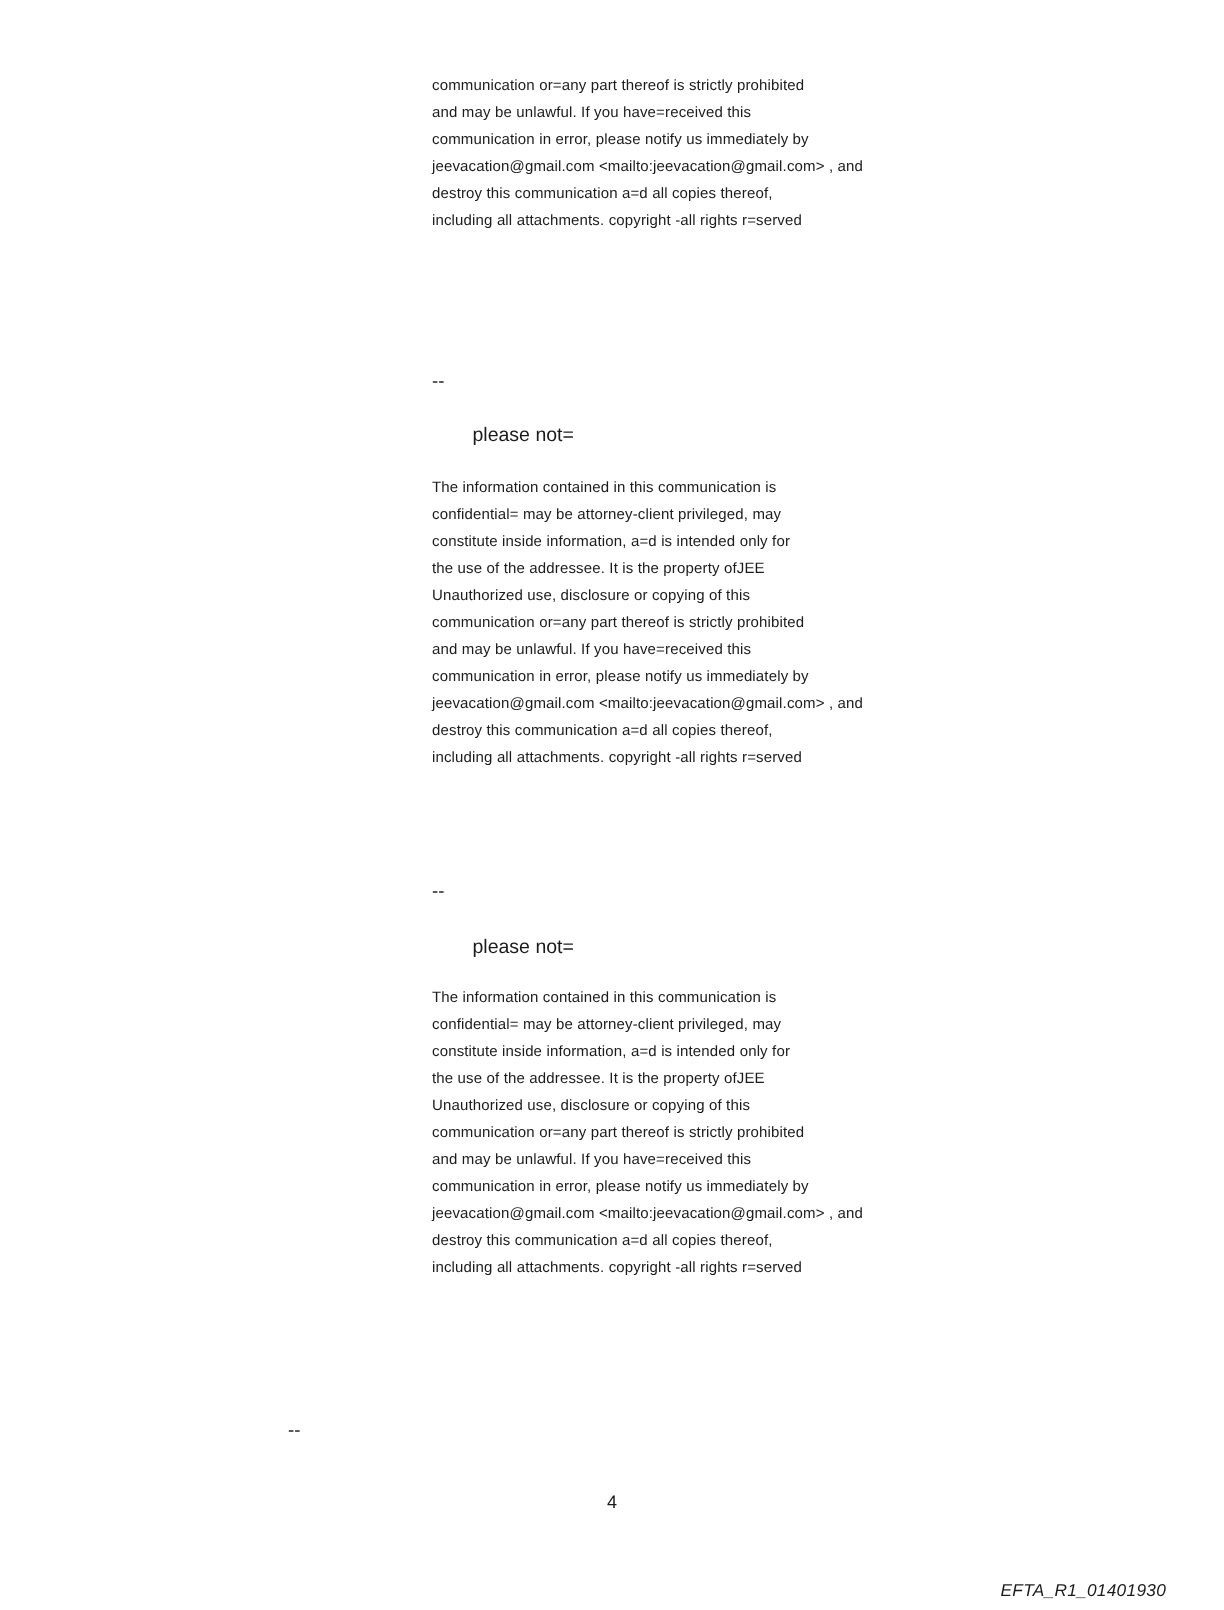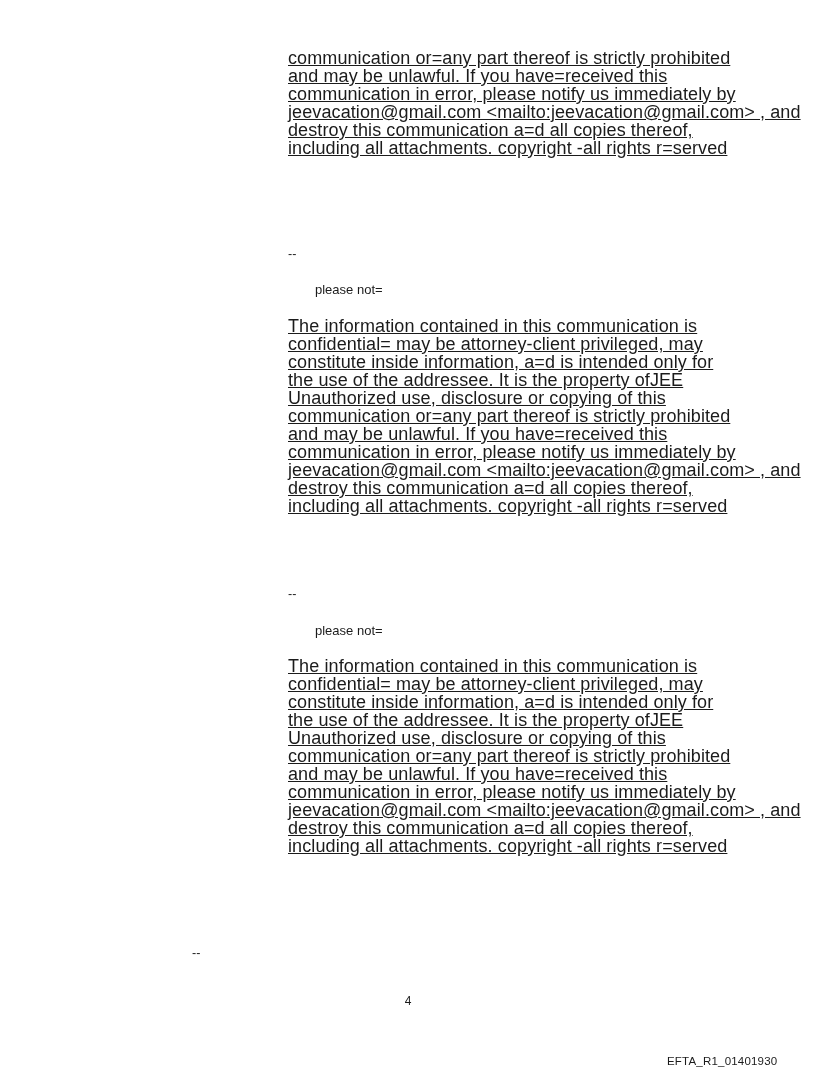--- a/index.html
+++ b/index.html
@@ -11,25 +11,24 @@
     position: relative;
     width: 816px;
     height: 1073px;
     background: #ffffff;
     font-family: "Liberation Sans", "DejaVu Sans", sans-serif;
     color: #1b1b1b;
     overflow: hidden;
   }
   .textblock {
     position: absolute;
-    font-size: 18px;
+    font-size: 10px;
     line-height: 18px;
     white-space: pre-line;
     letter-spacing: 0.1px;
-    text-decoration: underline;
   }
   .sep {
     position: absolute;
     font-size: 12.5px;
     line-height: 18px;
   }
   .note {
     position: absolute;
     font-size: 13px;
     line-height: 18px;
@@ -49,20 +48,21 @@
     width: 816px;
     text-align: center;
     font-size: 12px;
   }
   .bates {
     position: absolute;
     top: 1055px;
     left: 667px;
     font-size: 11.5px;
     letter-spacing: 0.2px;
+    font-style: italic;
   }
 </style>
 </head>
 <body>
 
 <div class="page">
 
   <div class="textblock fragment">communication or=any part thereof is strictly prohibited
 and may be unlawful. If you have=received this
 communication in error, please notify us immediately by

